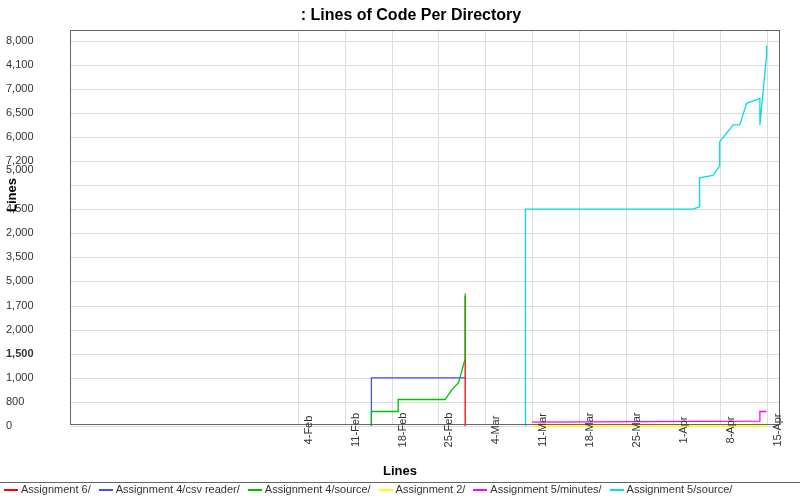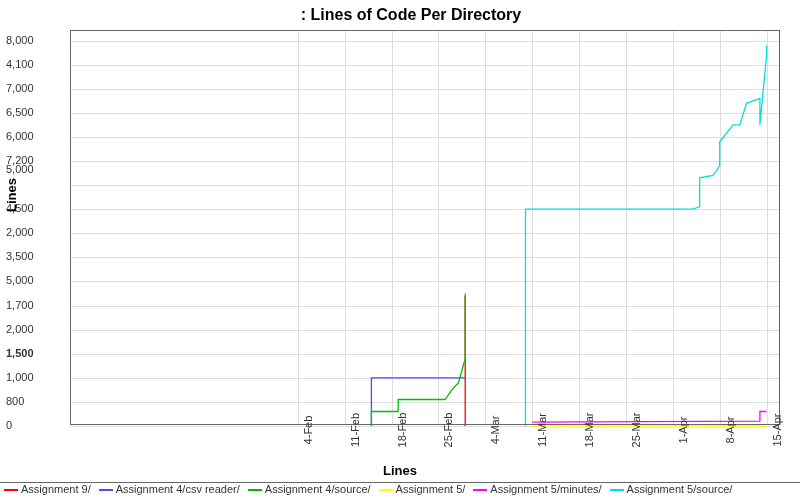--- a/index.html
+++ b/index.html
@@ -189,33 +189,33 @@
     <div class="xtick" style="left: 676.83px;">1-Apr</div>
     <div class="xtick" style="left: 723.717px;">8-Apr</div>
     <div class="xtick" style="left: 770.604px;">15-Apr</div>
   </div>
 
 <div class="xlabel">Lines</div>
 
 <div class="legend" id="legend">
     <span class="legend-item">
       <span class="swatch" style="background: rgb(255, 0, 0);"></span>
-      <span>Assignment 9/</span>
+      <span>Assignment 6/</span>
     </span>
     <span class="legend-item">
       <span class="swatch" style="background: rgb(74, 74, 255);"></span>
       <span>Assignment 4/csv reader/</span>
     </span>
     <span class="legend-item">
       <span class="swatch" style="background: rgb(0, 192, 0);"></span>
       <span>Assignment 4/source/</span>
     </span>
     <span class="legend-item">
       <span class="swatch" style="background: rgb(255, 255, 0);"></span>
-      <span>Assignment 5/</span>
+      <span>Assignment 2/</span>
     </span>
     <span class="legend-item">
       <span class="swatch" style="background: rgb(255, 0, 255);"></span>
       <span>Assignment 5/minutes/</span>
     </span>
     <span class="legend-item">
       <span class="swatch" style="background: rgb(0, 224, 224);"></span>
       <span>Assignment 5/source/</span>
     </span>
   </div>

